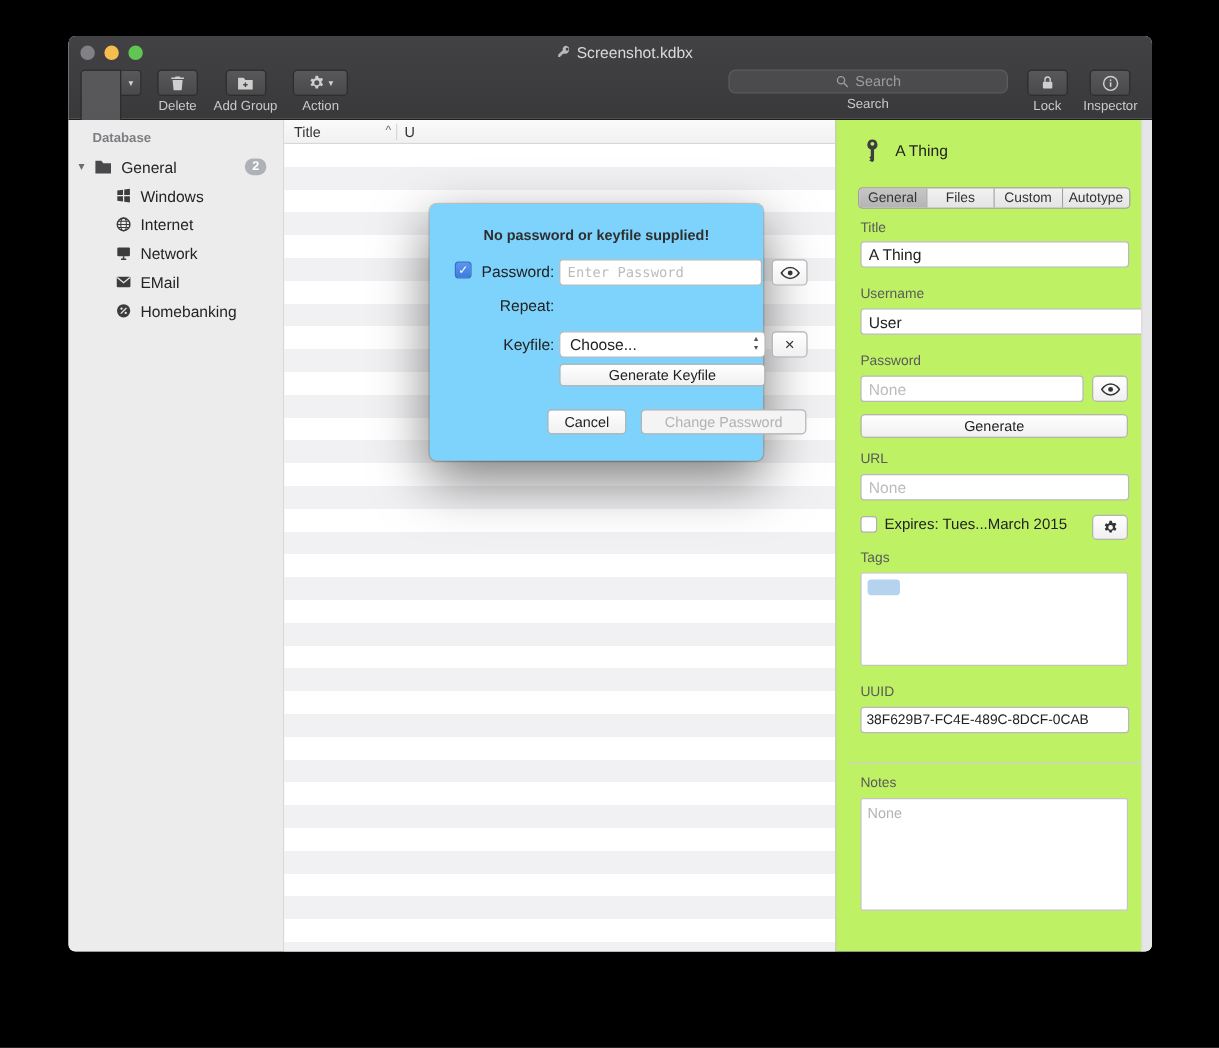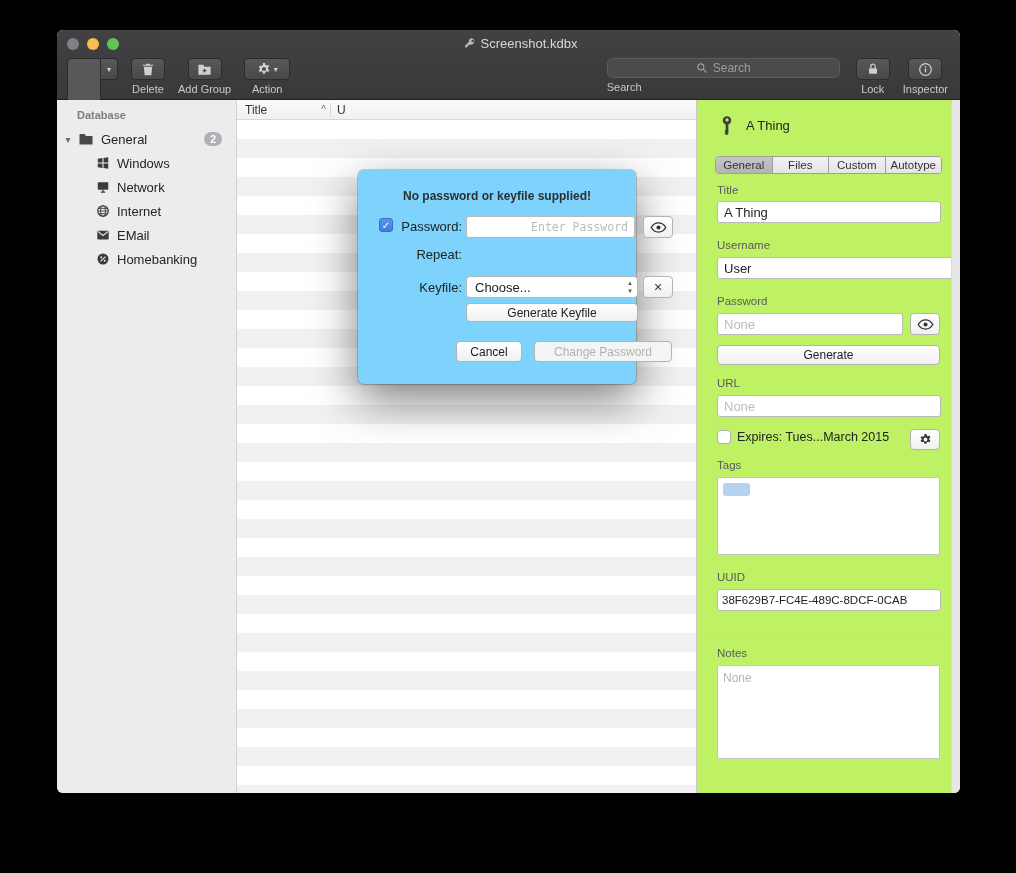--- a/index.html
+++ b/index.html
@@ -16,21 +16,21 @@
   .tl.max { background:#61c554; }
   .toolbar { height:44px; display:flex; align-items:flex-start; padding:2px 10px 0 10px; }
   .titem { display:flex; flex-direction:column; align-items:center; margin-right:13px; }
   .tlabel { font-size:11px; color:#c9c9c9; margin-top:3px; }
   .tbtn { height:22px; min-width:34px; background:linear-gradient(#58585a,#49494b); border:1px solid #2c2c2d; border-radius:4px; color:#cfcfcf; display:flex; align-items:center; justify-content:center; }
   .split { display:flex; }
   .split .tbtn.main { border-radius:4px 0 0 4px; }
   .split .tbtn.arrow { border-radius:0 4px 4px 0; min-width:17px; border-left:none; font-size:8px; }
   .tbtn.action { min-width:46px; gap:3px; font-size:8px; }
   .tspacer { margin-left:auto; }
-  .searchitem { display:flex; flex-direction:column; margin-right:16px; }
+  .searchitem { display:flex; flex-direction:column; align-items:center; margin-right:16px; }
   .searchfield { width:233px; height:20px; background:#4b4b4d; border:1px solid #5d5d5f; border-radius:6px; display:flex; align-items:center; justify-content:center; gap:5px; color:#9d9d9f; font-size:12px; }
   .icon { display:inline-flex; }
 
   
   .main { display:flex; height:693px; position:relative; }
 
   
   .sidebar { width:180px; background:#ececec; border-right:1px solid #d2d2d2; padding-top:9px; flex:none; }
   .sb-header { font-size:11px; font-weight:bold; color:#7e7e82; padding-left:20px; }
   .sb-group { display:flex; align-items:center; height:24px; margin-top:6px; position:relative; }
@@ -73,21 +73,21 @@
   .tagchip { width:27px; height:13px; background:#b5d3ef; border-radius:3px; }
   .notesbox { height:94px; background:#fff; border:1px solid #c4c4c4; border-radius:2px; padding:5px; color:#b4b4b6; font-size:12px; }
   .hr { height:1px; background:#cfcfcf; position:absolute; left:10px; right:10px; }
   .scrolltrack { position:absolute; right:0; top:0; bottom:0; width:9px; background:#e6e6e8; border-left:1px solid #dadada; }
 
   
   .sheet { position:absolute; left:301px; top:70px; width:278px; height:214px; background:#7dd3fc; border-radius:6px; box-shadow:0 0 0 1px rgba(0,0,0,.18), 0 16px 45px rgba(0,0,0,.5); z-index:5; }
   .sheet-msg { position:absolute; top:19px; left:0; right:0; text-align:center; font-size:12px; font-weight:bold; color:#2e2e30; }
   .sh-abs { position:absolute; }
   .sh-label { font-size:13px; color:#222; text-align:right; }
-  .mono-field { font-family:"DejaVu Sans Mono", monospace; font-size:11.5px;text-align:right; }
+  .mono-field { font-family:"DejaVu Sans Mono", monospace; font-size:11.5px; }
   .dropdown { background:#fff; border:1px solid #b9b9b9; border-radius:4px; height:22px; display:flex; align-items:center; padding-left:8px; font-size:13px; color:#222; position:relative; }
   .stepper { position:absolute; right:4px; top:2px; display:flex; flex-direction:column; line-height:8px; font-size:6px; color:#555; text-align:center; }
   .dlg-btn { height:21px; font-size:12px; }
   .dlg-btn.disabled { color:#b2b2b4; background:#f4f4f4; }
   .xglyph { font-size:14px; color:#333; font-weight:normal; }
 </style>
 </head>
 <body>
 
 <div class="window">
@@ -214,35 +214,35 @@
         <span class="icon iicon">
           <svg width="14" height="14" viewBox="0 0 16 16">
               <path d="M2 3.2l5.4-.8v5.1H2zM8.6 2.2L14 1.4v6.1H8.6zM2 8.5h5.4v5.1L2 12.8zM8.6 8.5H14v6.1l-5.4-.8z" fill="currentColor"></path>
             </svg>
         </span>
         <span class="sb-item-label">Windows</span>
       </div>
       <div class="sb-item">
         <span class="icon iicon">
           <svg width="14" height="14" viewBox="0 0 16 16">
-              <rect x="2" y="2.5" width="12" height="8.5" rx="1" fill="currentColor"></rect>
-              <path d="M5.5 13.8h5M8 11v2.8" stroke="currentColor" stroke-width="1.4"></path>
-            </svg>
-        </span>
-        <span class="sb-item-label">Network</span>
-      </div>
-      <div class="sb-item">
-        <span class="icon iicon">
-          <svg width="14" height="14" viewBox="0 0 16 16">
               <circle cx="8" cy="8" r="6" fill="none" stroke="currentColor" stroke-width="1.4"></circle>
               <ellipse cx="8" cy="8" rx="2.7" ry="6" fill="none" stroke="currentColor" stroke-width="1"></ellipse>
               <path d="M2.2 8h11.6M3 5h10M3 11h10" stroke="currentColor" stroke-width="1"></path>
             </svg>
         </span>
         <span class="sb-item-label">Internet</span>
+      </div>
+      <div class="sb-item">
+        <span class="icon iicon">
+          <svg width="14" height="14" viewBox="0 0 16 16">
+              <rect x="2" y="2.5" width="12" height="8.5" rx="1" fill="currentColor"></rect>
+              <path d="M5.5 13.8h5M8 11v2.8" stroke="currentColor" stroke-width="1.4"></path>
+            </svg>
+        </span>
+        <span class="sb-item-label">Network</span>
       </div>
       <div class="sb-item">
         <span class="icon iicon">
           <svg width="14" height="14" viewBox="0 0 16 16">
               <rect x="1.5" y="3" width="13" height="10" rx="1" fill="currentColor"></rect>
               <path d="M2 3.8L8 8.6l6-4.8" fill="none" stroke="#ececec" stroke-width="1.2"></path>
             </svg>
         </span>
         <span class="sb-item-label">EMail</span>
       </div>

